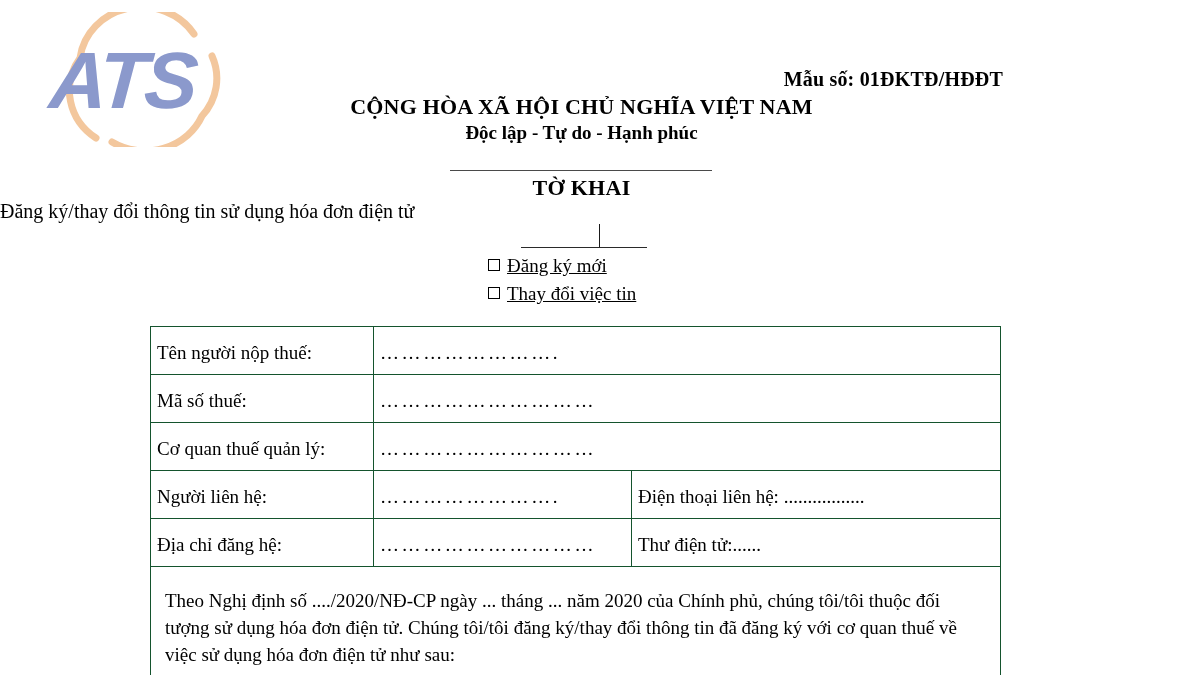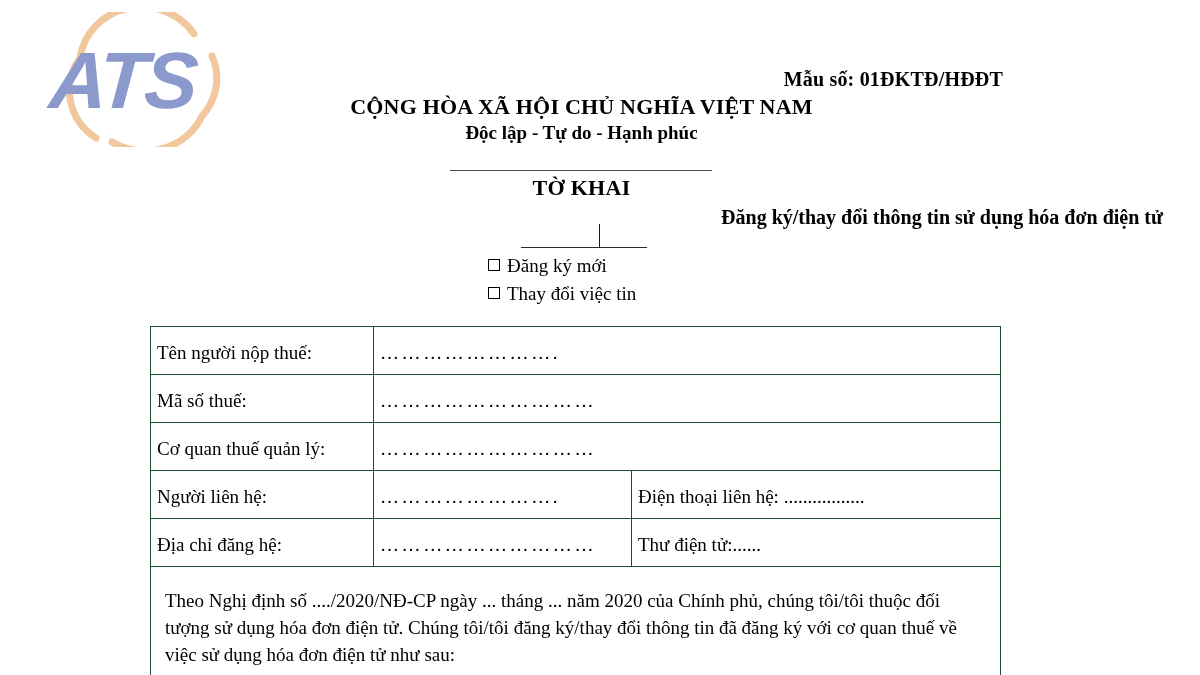--- a/index.html
+++ b/index.html
@@ -104,24 +104,23 @@
     text-align: center;
     font-weight: bold;
     font-size: 22px;
     letter-spacing: 0.3px;
   }
   .title-sub {
     position: absolute;
     left: 0;
     top: 200px;
     width: 1163px;
-    text-align: right;
-    font-weight: bold;
+    text-align: left;
+    font-weight: normal;
     font-size: 20px;
-    margin-top: 6px;
   }
 
   .caret-line {
     position: absolute;
     left: 599px;
     top: 224px;
     width: 0;
     height: 24px;
     border-left: 1px solid #1a1a1a;
   }
@@ -137,20 +136,21 @@
   .checkbox-group {
     position: absolute;
     left: 488px;
     top: 252px;
     font-size: 19px;
     line-height: 28px;
   }
   .check-row {
     white-space: nowrap;
     display: block;
+    text-decoration: underline;
   }
   .check-box-glyph {
     display: inline-block;
     width: 10px;
     height: 10px;
     border: 1px solid #000;
     margin-right: 7px;
     vertical-align: 1px;
   }
 

